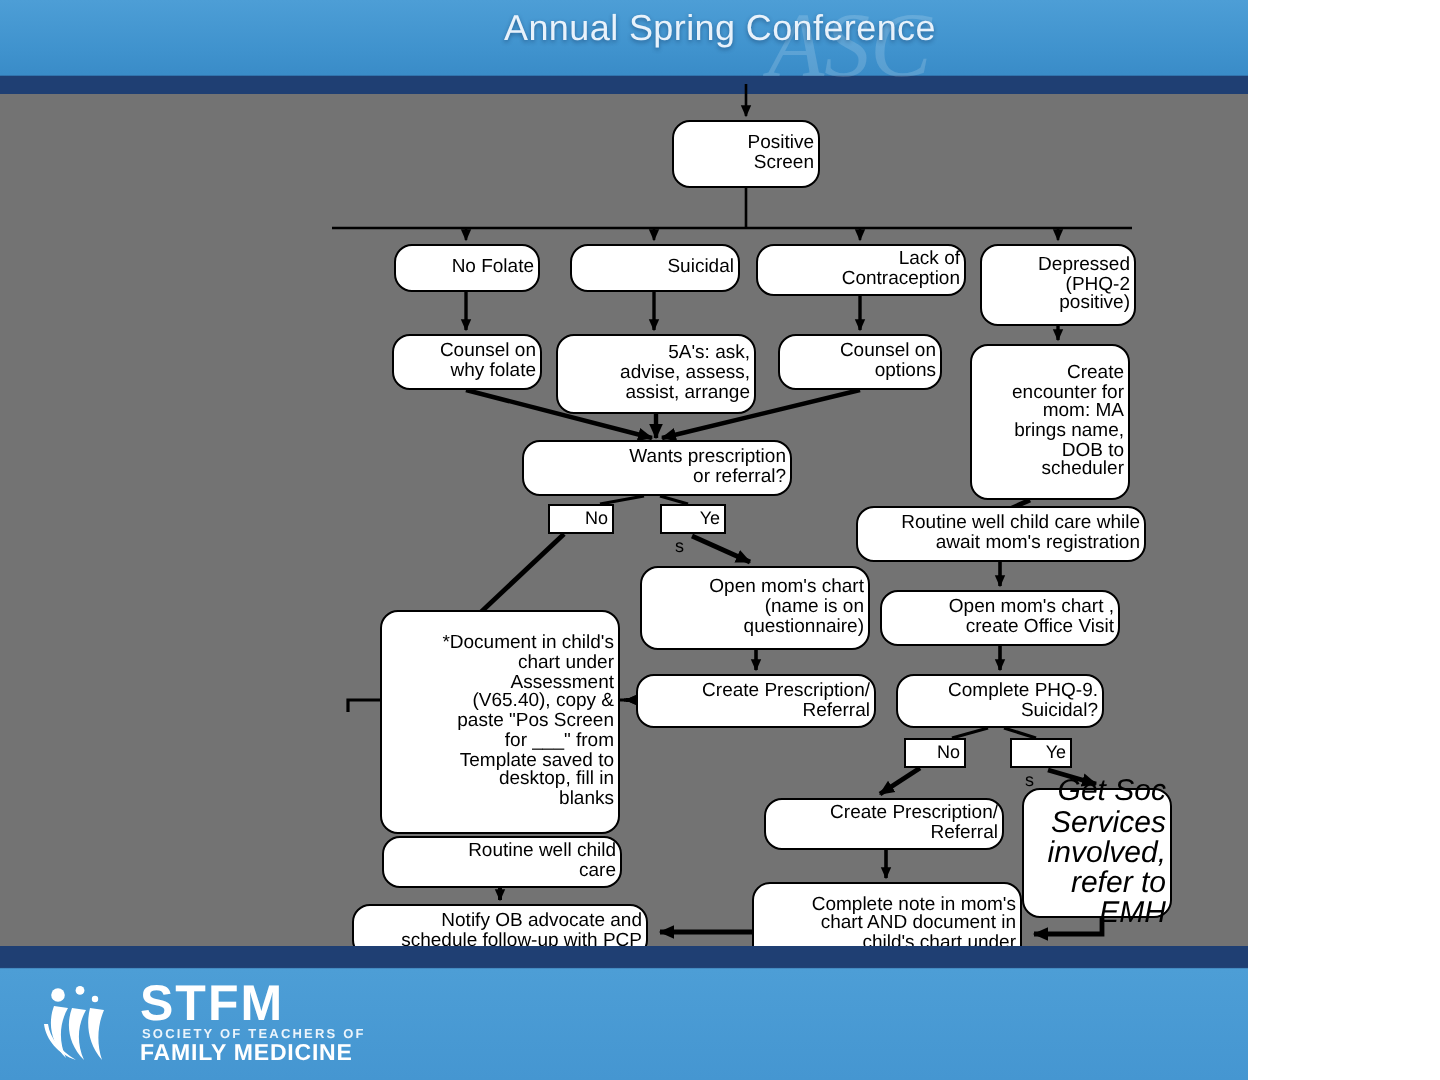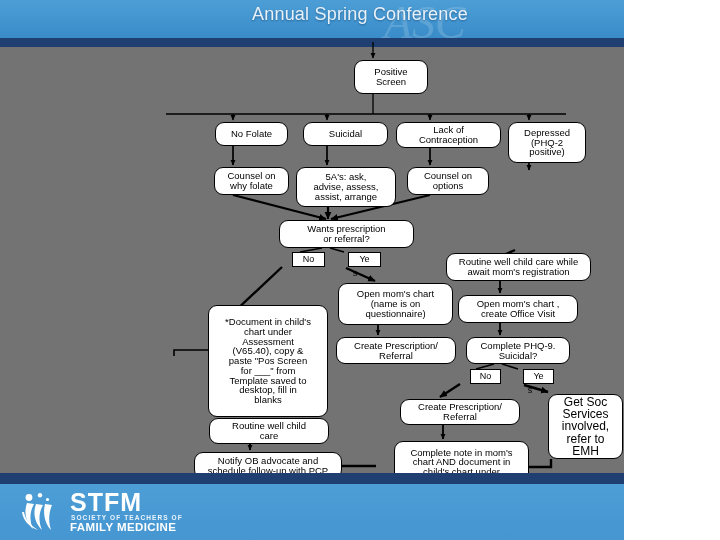--- a/index.html
+++ b/index.html
@@ -74,25 +74,24 @@
   #edges { position: absolute; left: 0; top: 0; width: 720px; height: 540px; }
 
   .node {
     position: absolute;
     background: #ffffff;
     border: 1px solid #000000;
     color: #000000;
     display: flex;
     align-items: center;
     justify-content: center;
-    text-align: center;
+    text-align: right;
     line-height: 1.02;
     font-family: "Liberation Sans", sans-serif;
     overflow: visible;
-    margin-left: 18px;
   }
   .node.round { border-radius: 9px; }
   .node.sharp { border-radius: 0px; }
   .node span { display: block; width: 100%; padding: 0 2px; }
 </style>
 </head>
 <body>
 
 <div id="slide">
 
@@ -199,20 +198,28 @@
       </div>
       <div class="node round" style="left: 278px; top: 167px; width: 100px; height: 40px; font-size: 9.5px;">
         <span style="white-space: pre-line;">5A's: ask,
 advise, assess,
 assist, arrange</span>
       </div>
       <div class="node round" style="left: 389px; top: 167px; width: 82px; height: 28px; font-size: 9.5px;">
         <span style="white-space: pre-line;">Counsel on
 options</span>
       </div>
+      <div class="node round" style="left: 485px; top: 172px; width: 80px; height: 78px; font-size: 9.5px;">
+        <span style="white-space: pre-line;">Create
+encounter for
+mom: MA
+brings name,
+DOB to
+scheduler</span>
+      </div>
       <div class="node round" style="left: 261px; top: 220px; width: 135px; height: 28px; font-size: 9.5px;">
         <span style="white-space: pre-line;">Wants prescription
 or referral?</span>
       </div>
       <div class="node sharp" style="left: 274px; top: 252px; width: 33px; height: 15px; font-size: 9px;">
         <span style="white-space: pre-line;">No</span>
       </div>
       <div class="node sharp" style="left: 330px; top: 252px; width: 33px; height: 15px; font-size: 9px;">
         <span style="white-space: pre-line;">Ye</span>
       </div>
@@ -257,21 +264,21 @@
       <div class="node sharp" style="left: 505px; top: 369px; width: 31px; height: 15px; font-size: 9px;">
         <span style="white-space: pre-line;">Ye</span>
       </div>
       <div class="node round" style="border: none; background: transparent; left: 505px; top: 385px; width: 14px; height: 12px; font-size: 9px;">
         <span style="white-space: pre-line;">s</span>
       </div>
       <div class="node round" style="left: 382px; top: 399px; width: 120px; height: 26px; font-size: 9.5px;">
         <span style="white-space: pre-line;">Create Prescription/
 Referral</span>
       </div>
-      <div class="node round" style="left: 530px; top: 394px; width: 75px; height: 65px; font-size: 12px;">
+      <div class="node round" style="left: 511px; top: 394px; width: 75px; height: 65px; font-size: 15px; font-style: italic;">
         <span style="white-space: pre-line;">Get Soc
 Services
 involved,
 refer to
 EMH</span>
       </div>
       <div class="node round" style="left: 176px; top: 452px; width: 148px; height: 27px; font-size: 9.5px;">
         <span style="white-space: pre-line;">Notify OB advocate and
 schedule follow-up with PCP</span>
       </div>

